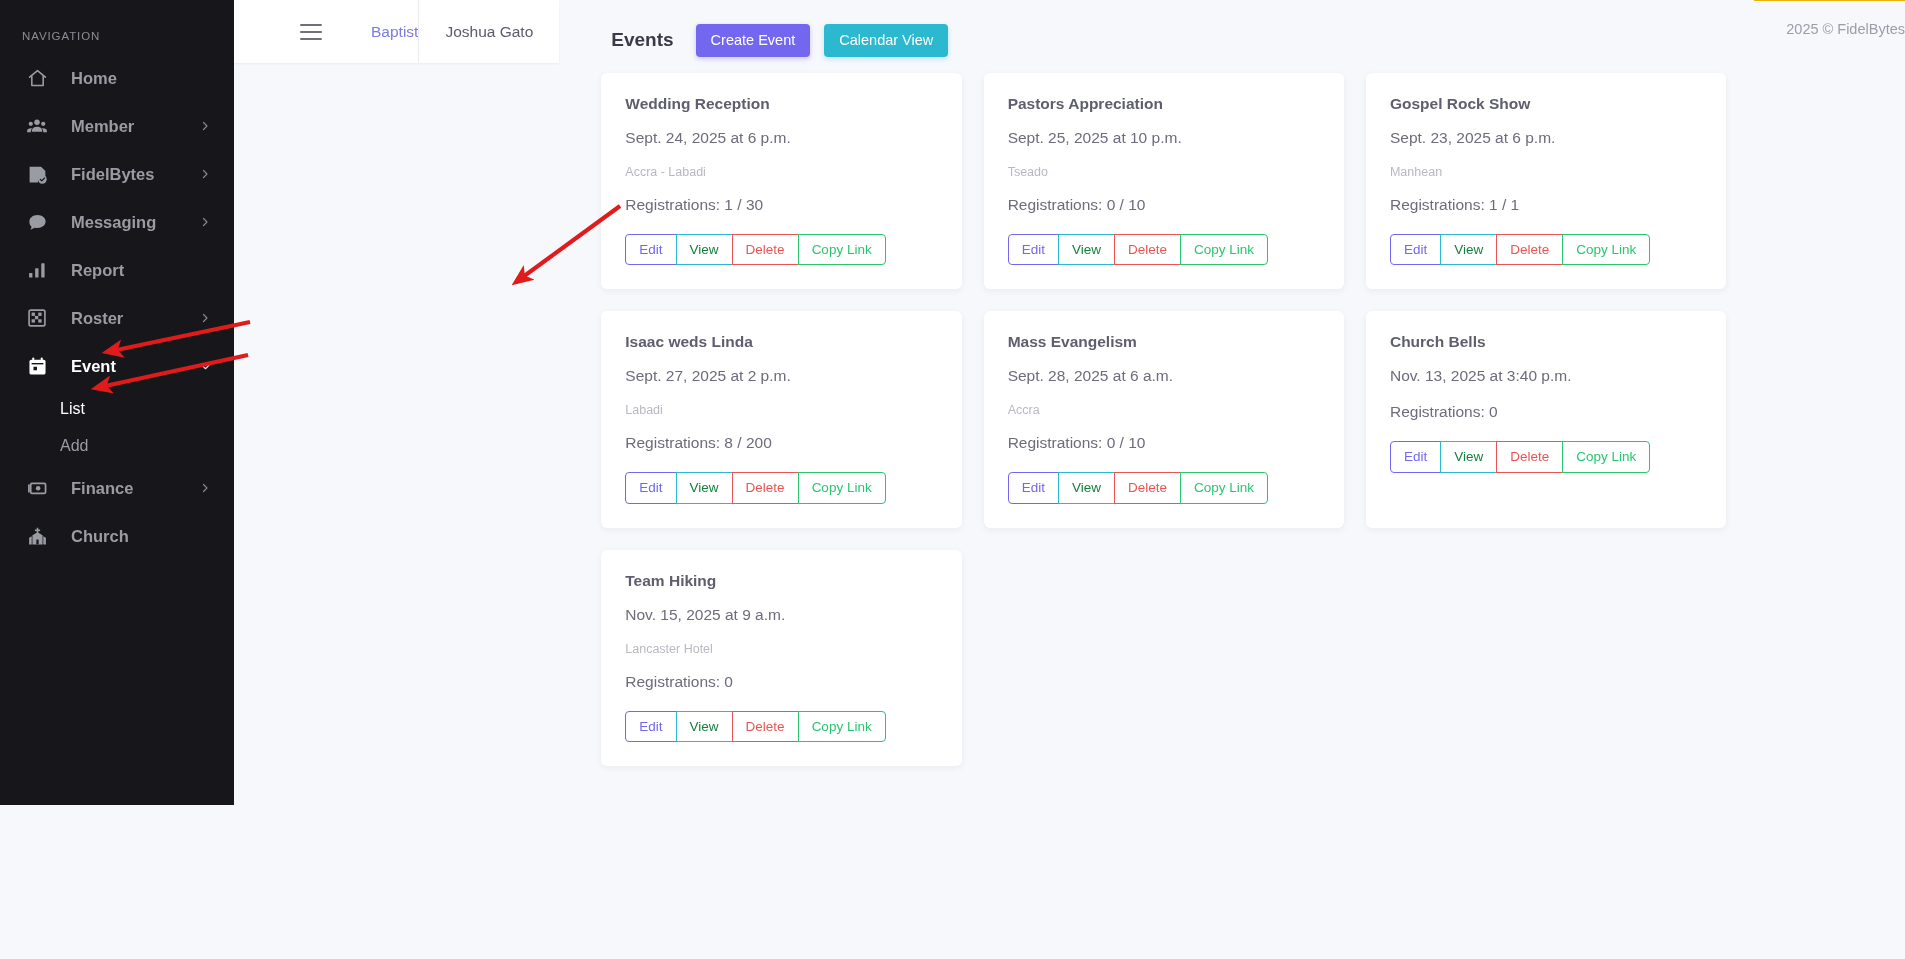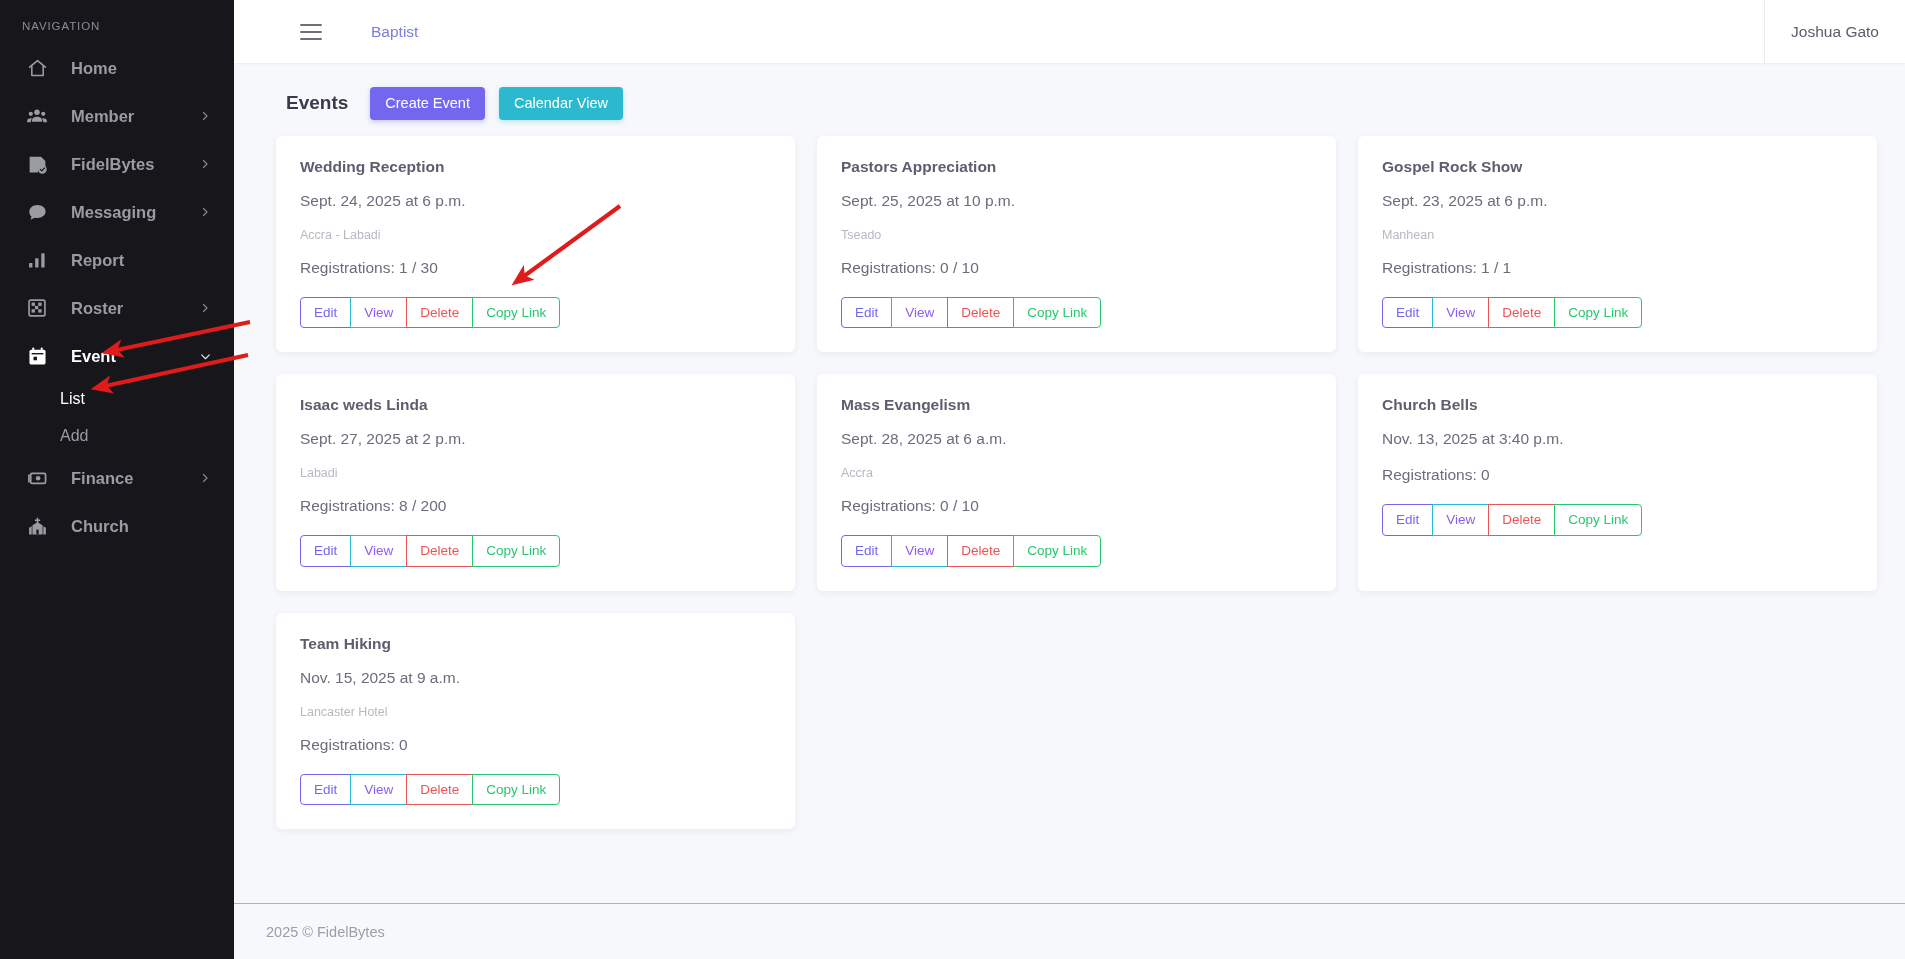--- a/index.html
+++ b/index.html
@@ -16,24 +16,24 @@
     position: relative;
     width: 1905px;
     height: 959px;
     display: flex;
   }
 
   
   #sidebar {
     width: 234px;
     min-width: 234px;
-    height: 959px;
+    height: 805px;
     background: #17171b;
     color: #9a9ba3;
-    padding-top: 10px;
+    padding-top: 20px;
     position: relative;
     z-index: 2;
   }
 
   .nav-header {
     font-size: 11.5px;
     letter-spacing: 0.9px;
     color: #8b8c94;
     padding: 10px 0 12px 22px;
     font-weight: 400;
@@ -80,21 +80,21 @@
     color: #9a9ba3;
     cursor: pointer;
   }
   .sub-item.active { color: #ffffff; }
 
   
   #main {
     flex: 1 1 auto;
     height: 959px;
     display: flex;
-    flex-direction: column;
+    flex-direction: row;
     background: #f7f8fc;
     position: relative;
     justify-content: flex-end;
   }
 
   
   #topbar {
     height: 63px;
     min-height: 63px;
     background: #ffffff;
@@ -237,21 +237,21 @@
   .btn-group .act:first-child {
     margin-left: 0;
     border-top-left-radius: 4px;
     border-bottom-left-radius: 4px;
   }
   .btn-group .act:last-child {
     border-top-right-radius: 4px;
     border-bottom-right-radius: 4px;
   }
   .act-edit   { color: #7367f0; border-color: #7367f0; }
-  .act-view   { color: #8b5cf6; border-color: #2cb8ce; }
+  .act-view   { color: #15803d; border-color: #2cb8ce; }
   .act-delete { color: #ea5455; border-color: #ea5455; }
   .act-copy   { color: #28c76f; border-color: #28c76f; }
 
   
   #footer {
     height: 56px;
     min-height: 56px;
     background: #f7f8fc;
     border-top: 1px solid #eab308;
     display: flex;

